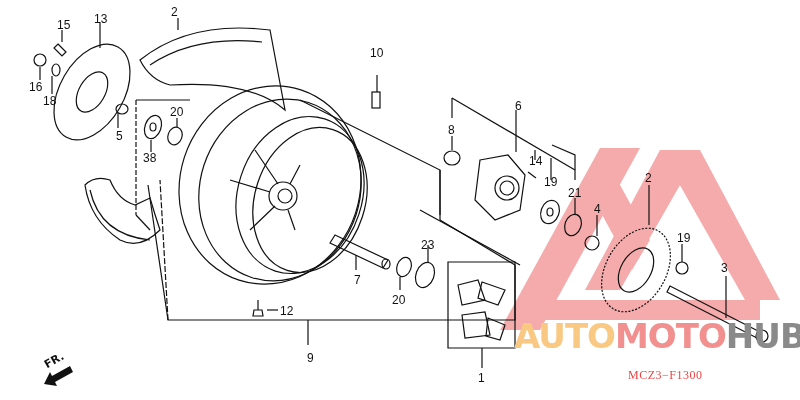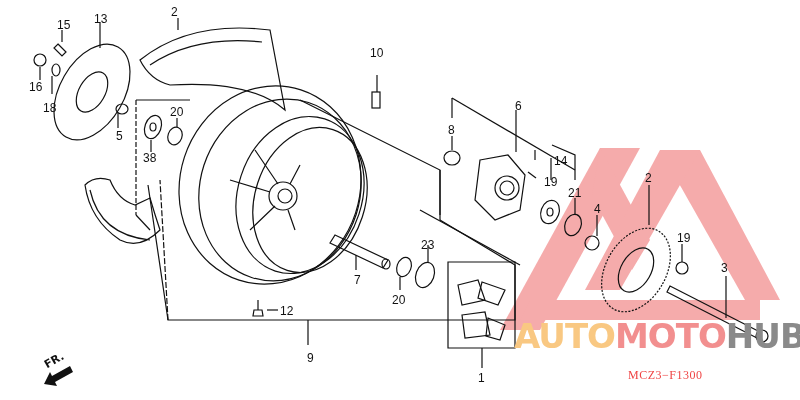--- a/index.html
+++ b/index.html
@@ -149,25 +149,25 @@
   <span class="lbl" style="left:594px;top:203px">4</span>
   <span class="lbl" style="left:116px;top:130px">5</span>
   <span class="lbl" style="left:515px;top:100px">6</span>
   <span class="lbl" style="left:354px;top:274px">7</span>
   <span class="lbl" style="left:448px;top:124px">8</span>
   <span class="lbl" style="left:307px;top:352px">9</span>
   <span class="lbl" style="left:370px;top:47px">10</span>
   <span class="lbl" style="left:171px;top:6px">2</span>
   <span class="lbl" style="left:280px;top:305px">12</span>
   <span class="lbl" style="left:94px;top:13px">13</span>
-  <span class="lbl" style="left:554px;top:155px">14</span>
+  <span class="lbl" style="left:529px;top:155px">14</span>
   <span class="lbl" style="left:57px;top:19px">15</span>
   <span class="lbl" style="left:29px;top:81px">16</span>
   <span class="lbl" style="left:677px;top:232px">19</span>
-  <span class="lbl" style="left:43px;top:102px">18</span>
+  <span class="lbl" style="left:43px;top:95px">18</span>
   <span class="lbl" style="left:544px;top:176px">19</span>
   <span class="lbl" style="left:170px;top:106px">20</span>
   <span class="lbl" style="left:392px;top:294px">20</span>
   <span class="lbl" style="left:568px;top:187px">21</span>
   <span class="lbl" style="left:143px;top:152px">38</span>
   <span class="lbl" style="left:421px;top:239px">23</span>
 
   <div class="code">MCZ3−F1300</div>
 
   <div class="wm">

